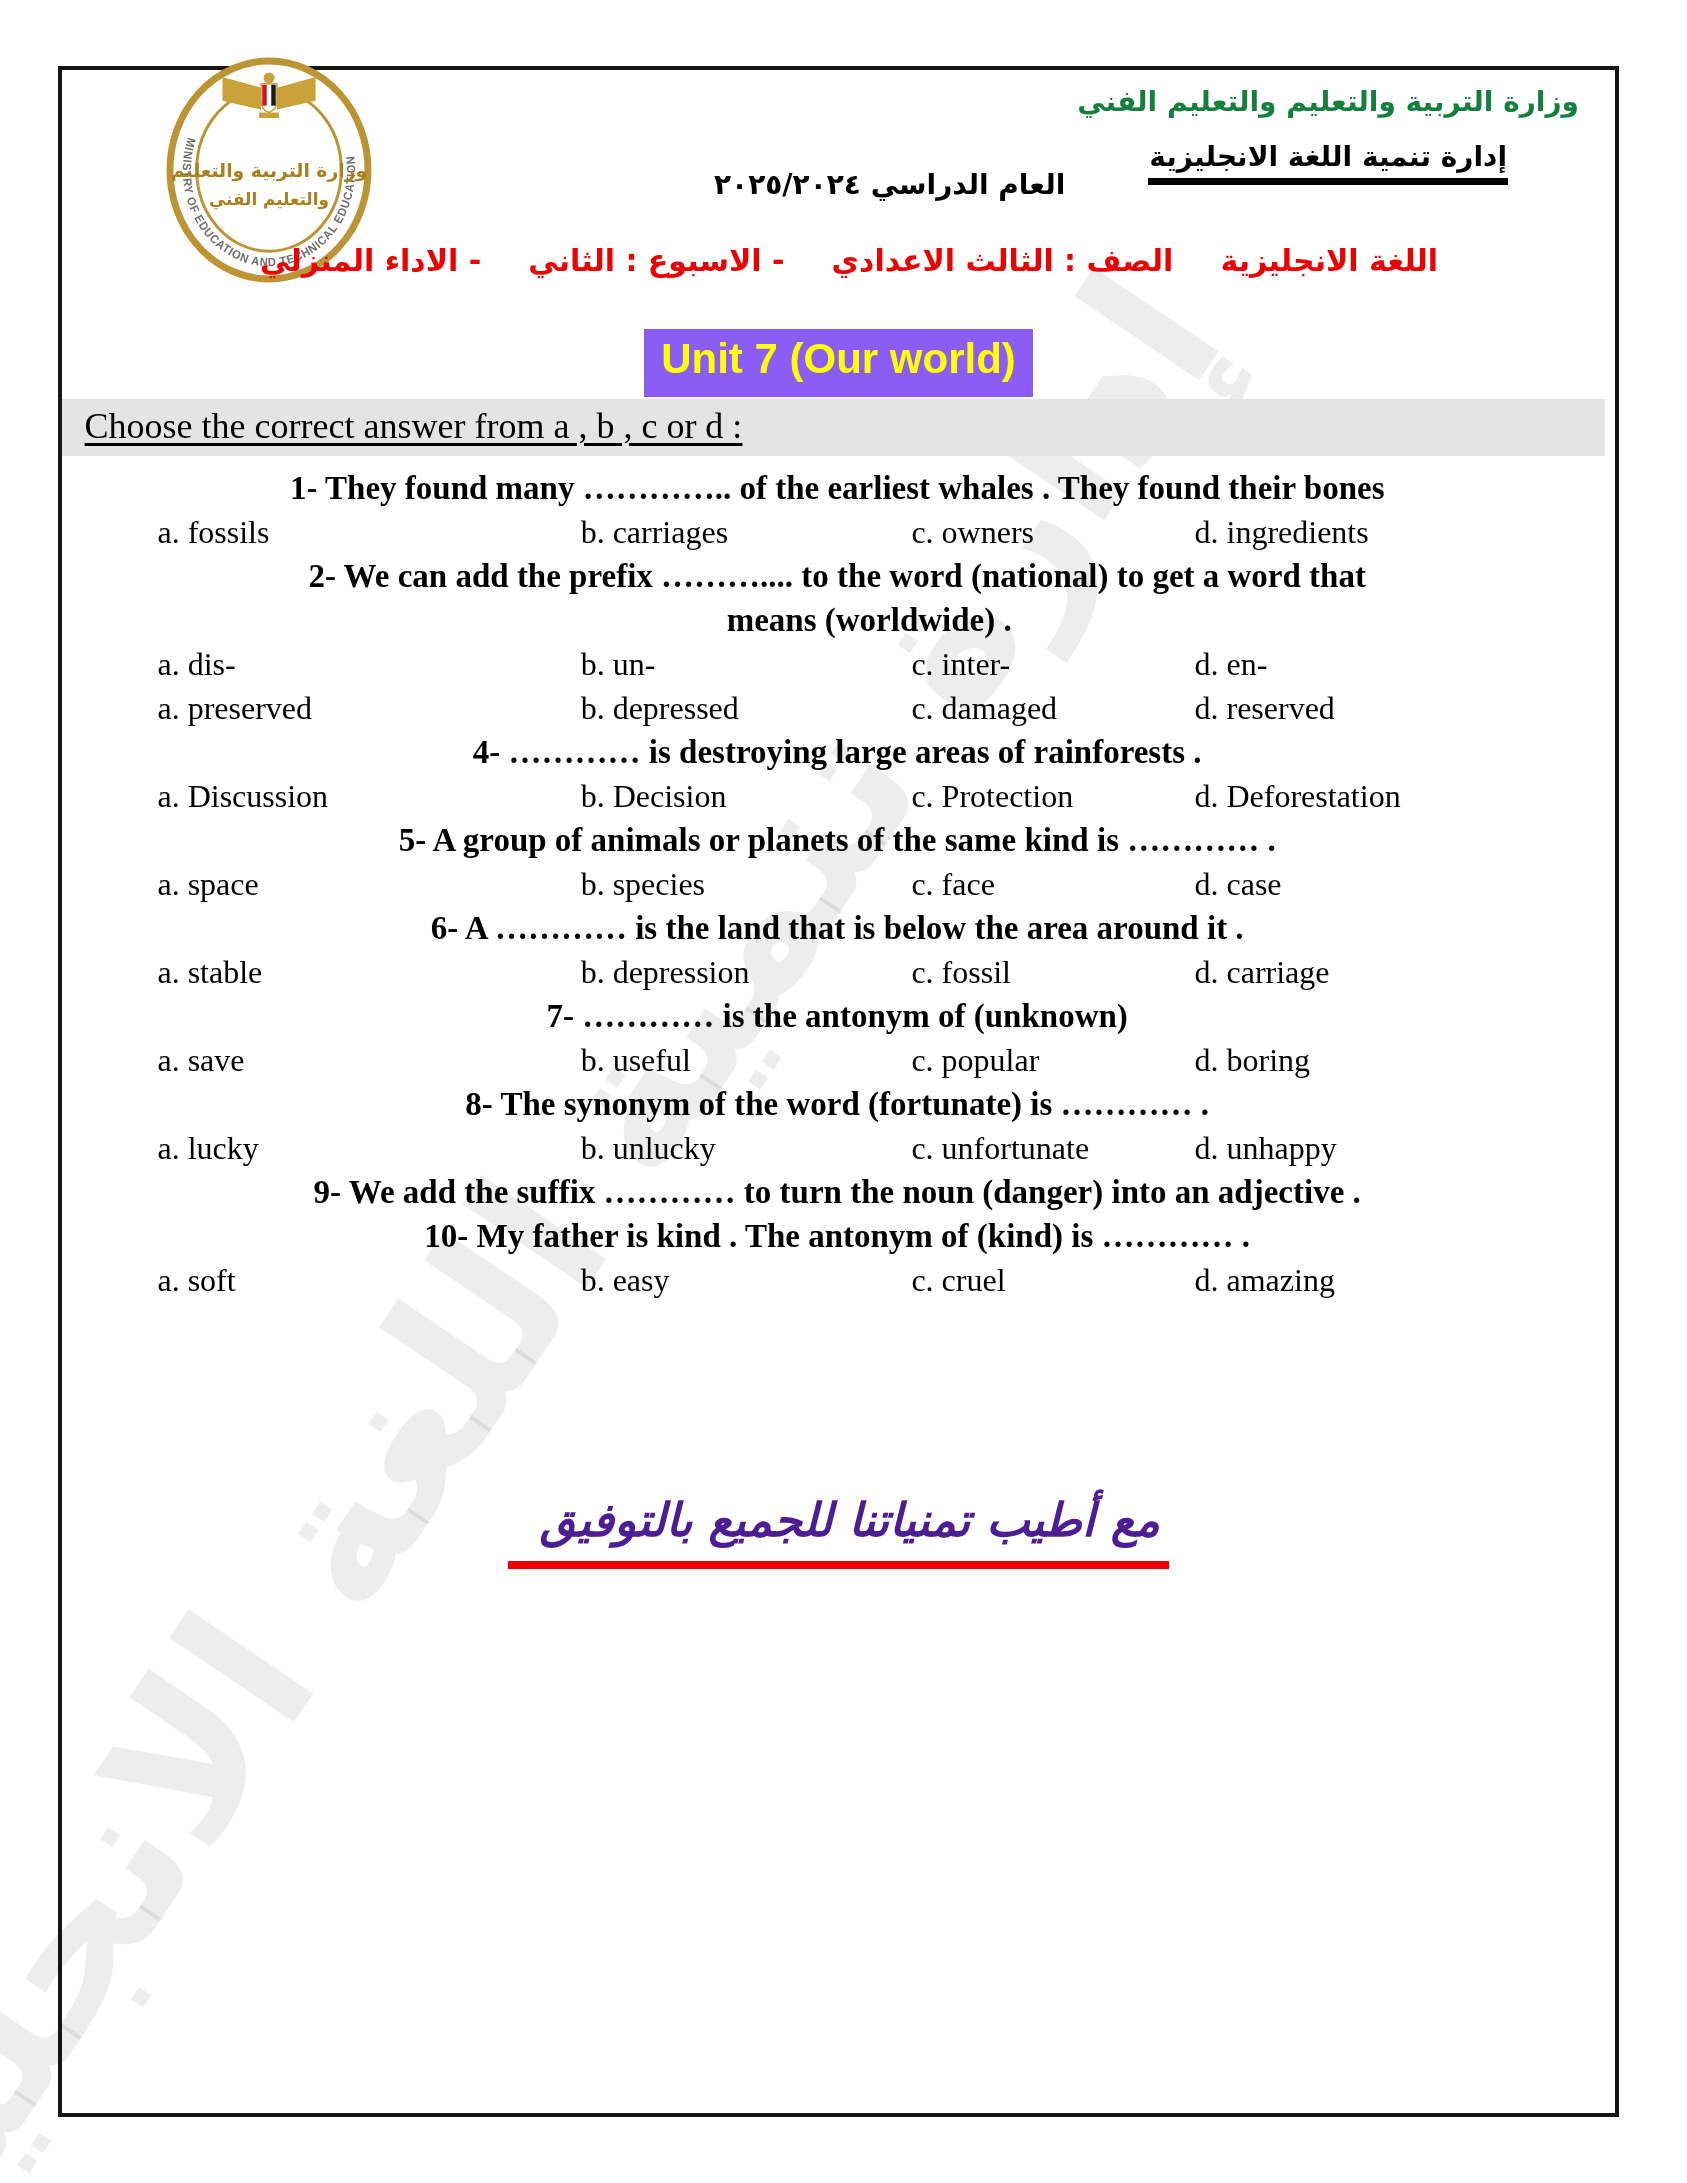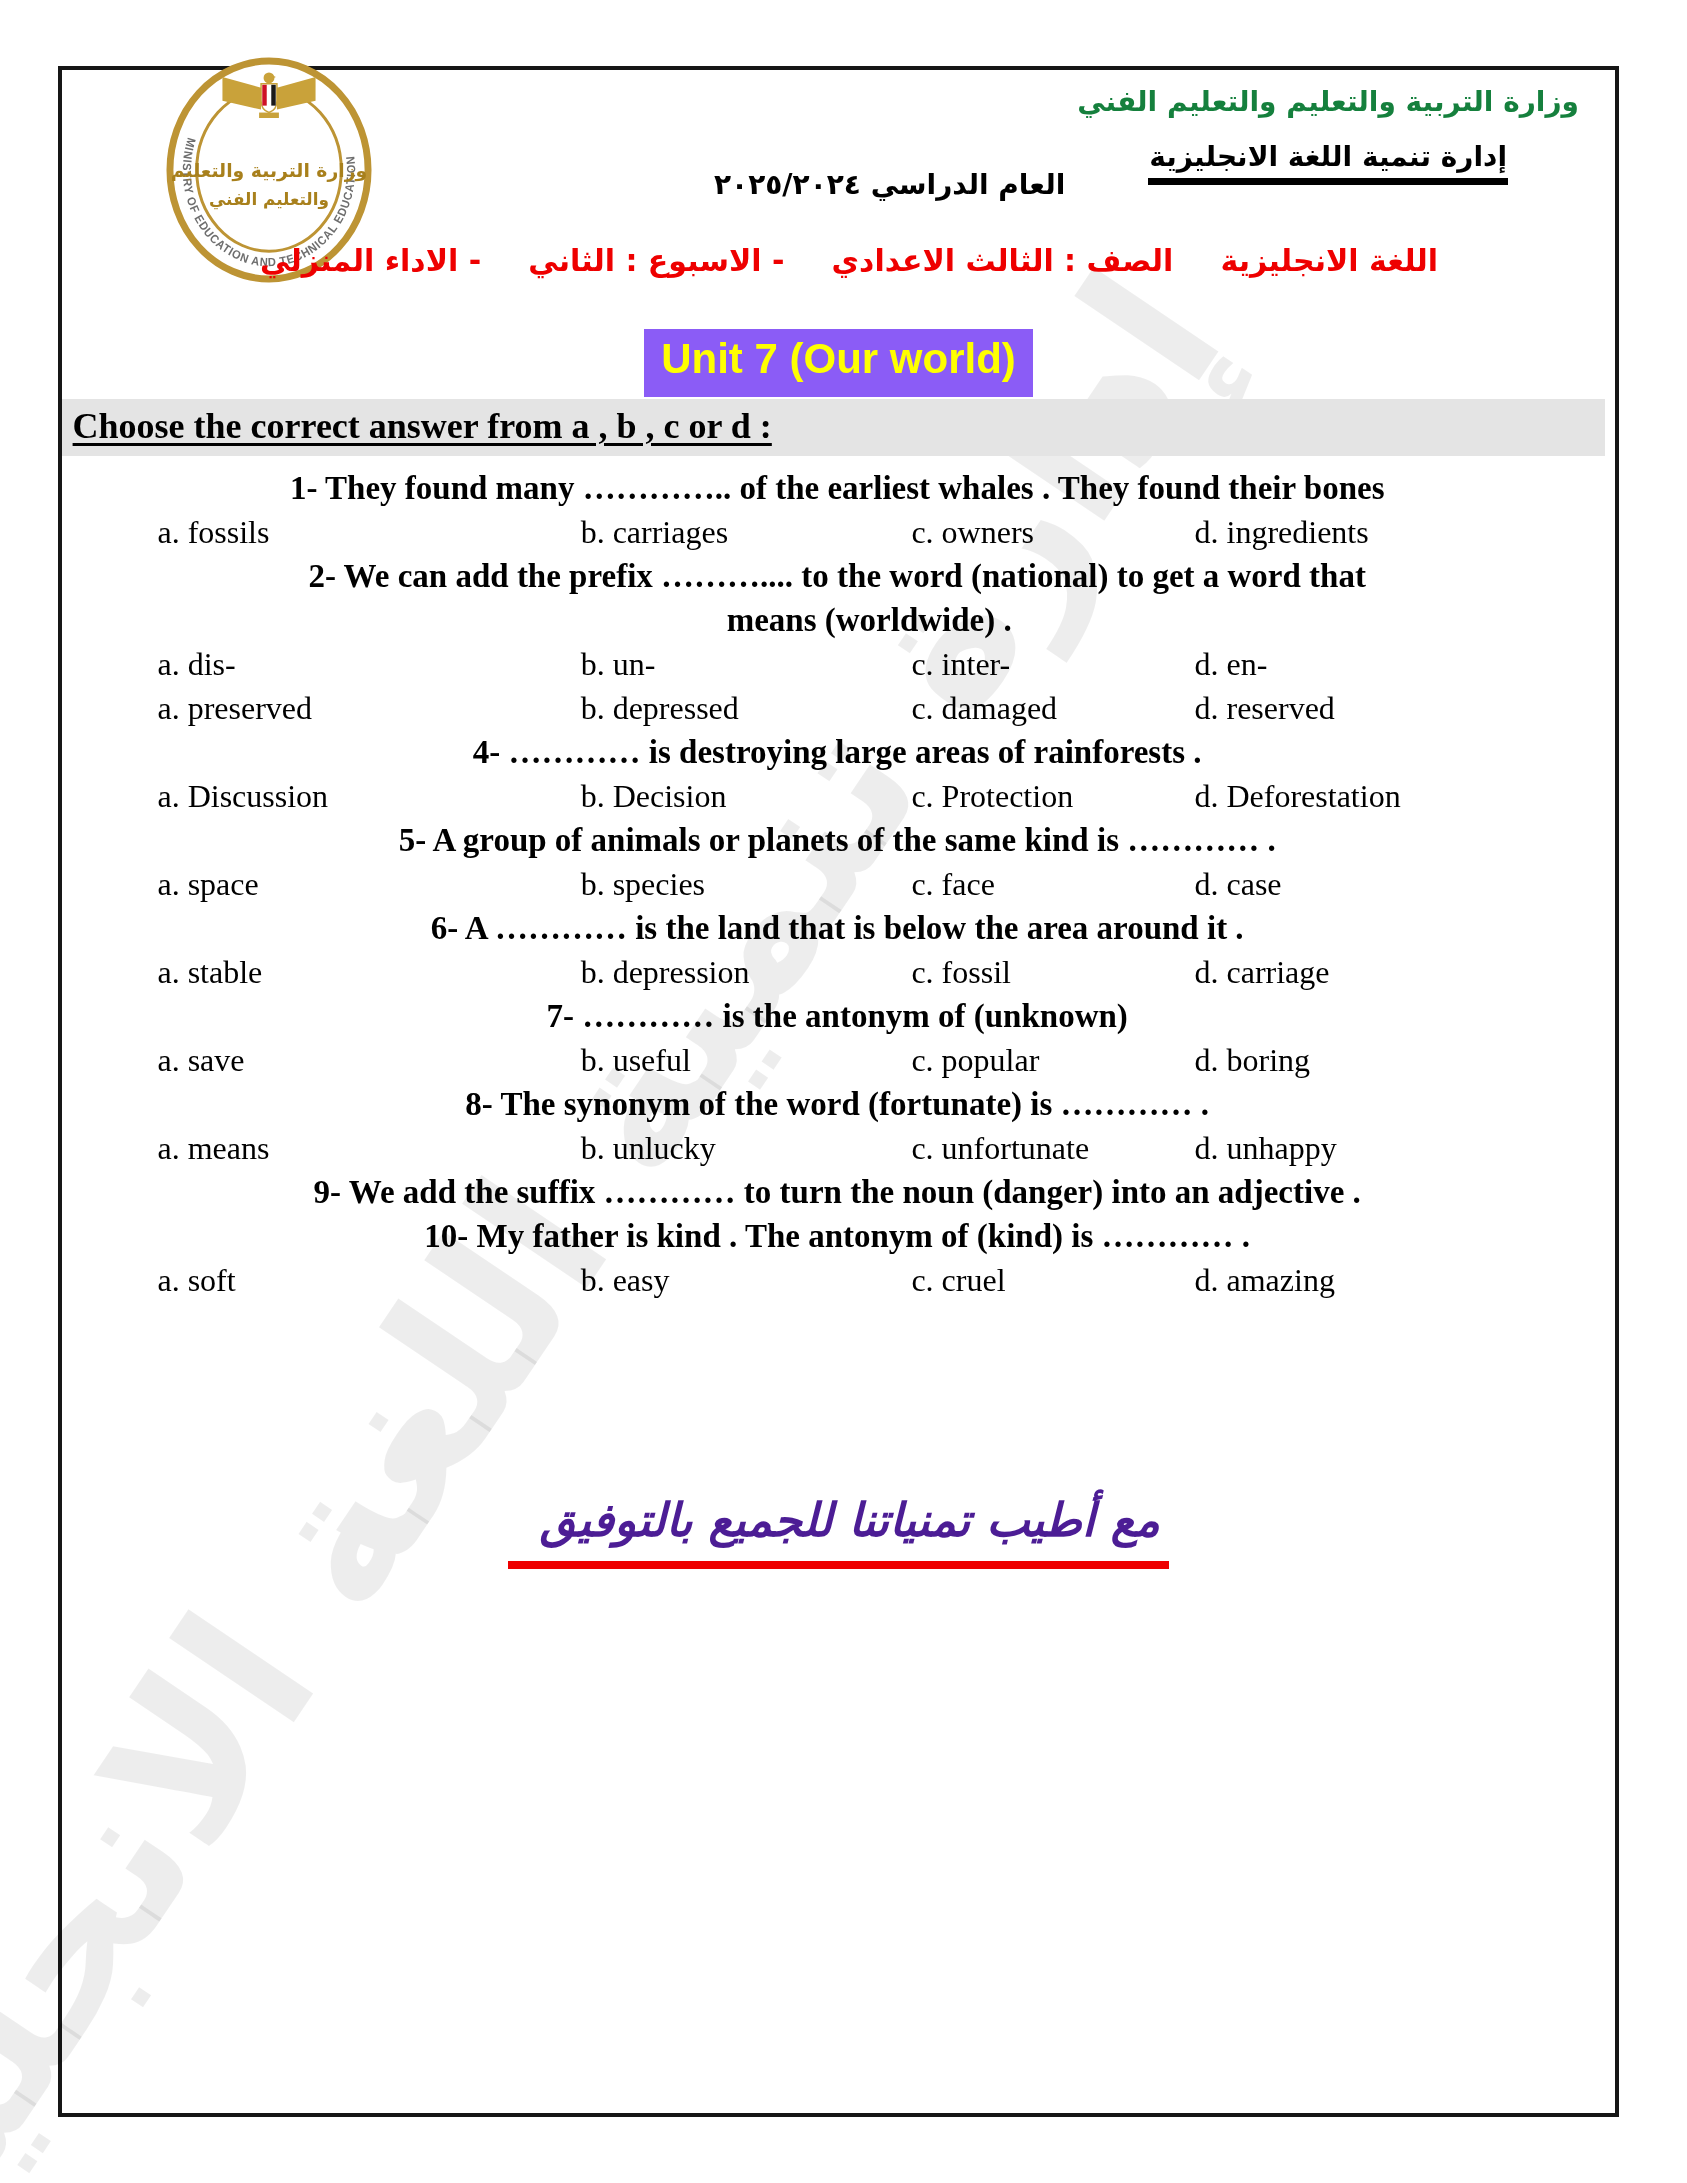--- a/index.html
+++ b/index.html
@@ -43,22 +43,22 @@
     display:inline-block; background:#8b5cf6; color:#ffff00;
     font-family:"Liberation Sans", sans-serif; font-weight:bold;
     font-size:42px; padding:5.3px 17px 12px 17px; line-height:1.2;
   }
   
   .band {
     margin-top:2.6px; margin-right:10px; background:#e4e4e4;
     padding:5.3px 0 9.3px 10.6px;
   }
   .band-text {
-    font-size:36px; font-weight:bold; color:#000;
-    text-decoration:underline; text-decoration-thickness:3.3px; text-underline-offset:5.3px;
+    font-size:36px; font-weight:normal; color:#000;
+    text-decoration:underline; text-decoration-thickness:3.3px; text-underline-offset:5.3px;margin-left:12px;
   }
   
   .qa { padding:10.6px 13.2px 0 10.6px; }
   .q-line { font-size:33px; font-weight:bold; color:#000; line-height:44px; white-space:nowrap;text-align:center; }
   .q-cont { padding-left:64px; }
   .opts {
     display:grid; grid-template-columns:29.3% 22.9% 19.6% 1fr;
     padding-left:5.55%; font-size:32px; line-height:44px; color:#000;
   }
   .opt { white-space:nowrap; }
@@ -198,21 +198,21 @@
             <span class="opt">a. save</span>
             <span class="opt">b. useful</span>
             <span class="opt">c. popular</span>
             <span class="opt">d. boring</span>
           </div>
         </div>
 
         <div>
           <div class="q-line">8- The synonym of the word (fortunate) is ………… .</div>
           <div class="opts">
-            <span class="opt">a. means</span>
+            <span class="opt">a. lucky</span>
             <span class="opt">b. unlucky</span>
             <span class="opt">c. unfortunate</span>
             <span class="opt">d. unhappy</span>
           </div>
         </div>
 
         <div>
           <div class="q-line">9- We add the suffix ………… to turn the noun (danger) into an adjective .</div>
         </div>
 

